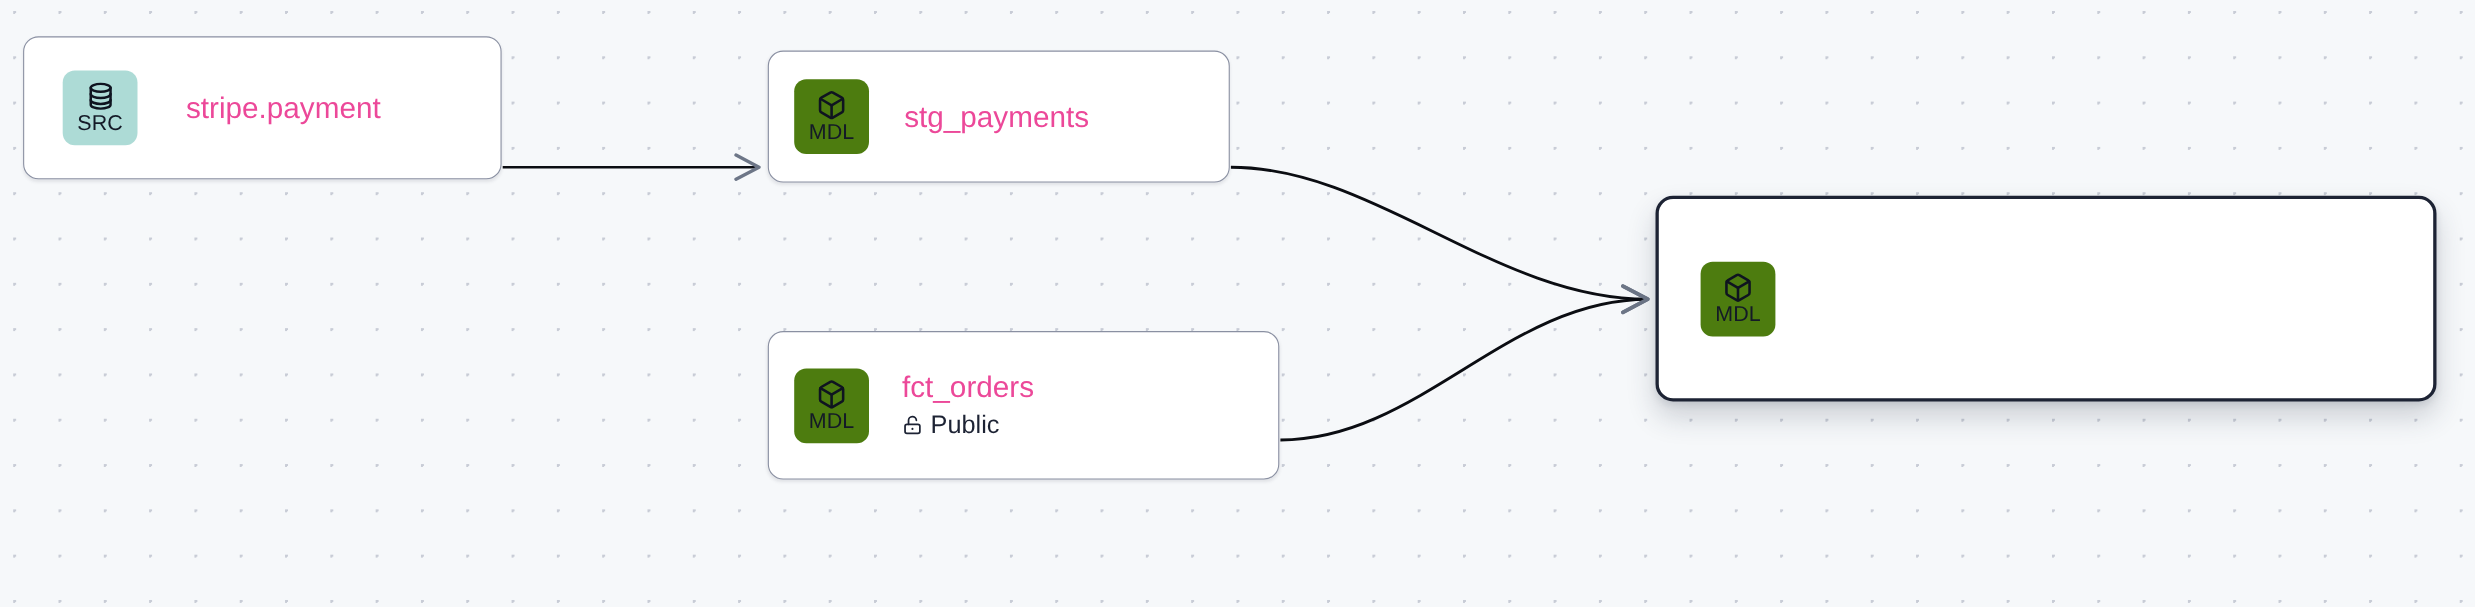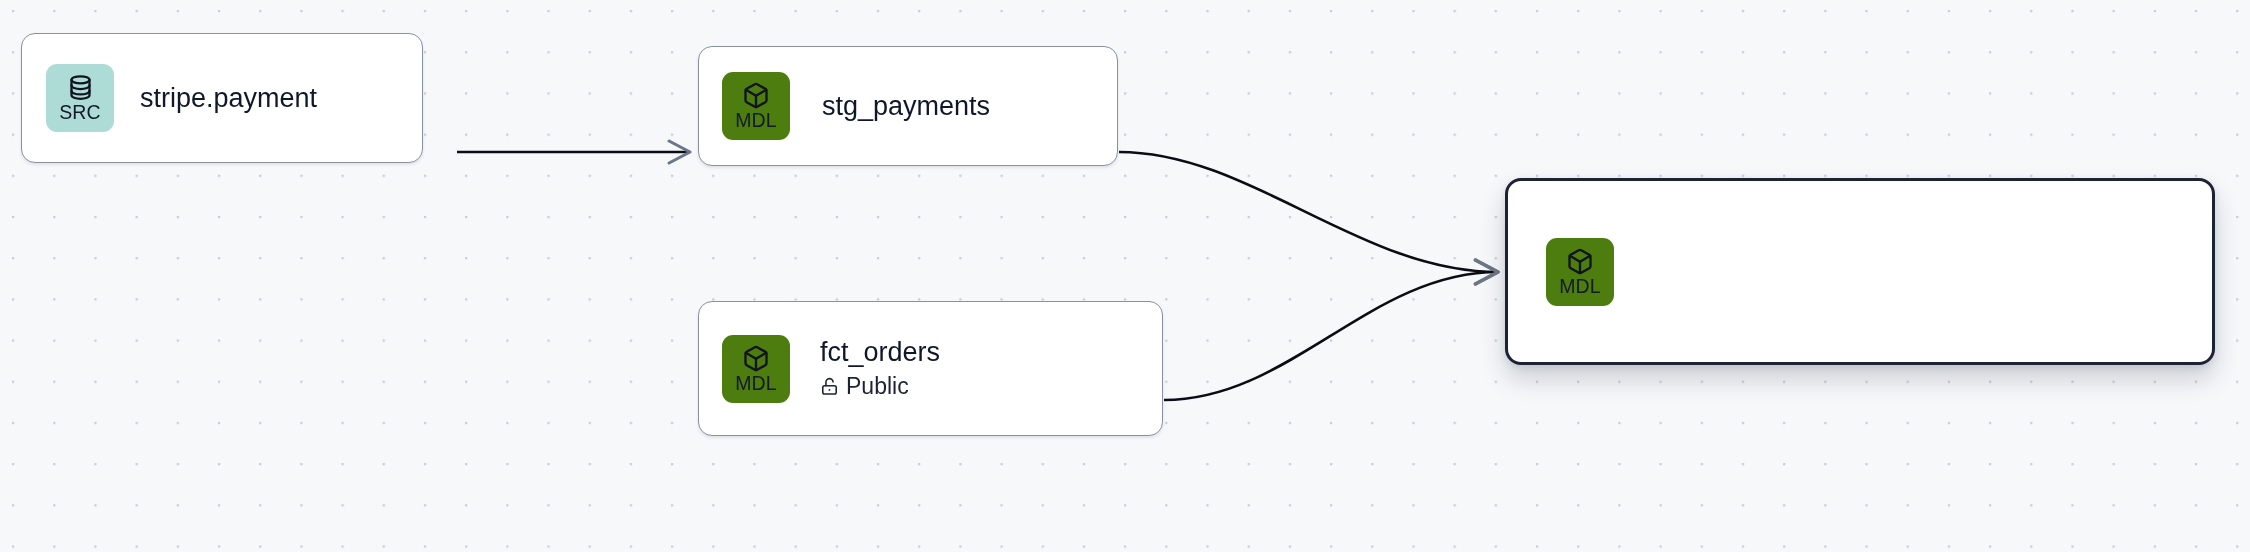--- a/index.html
+++ b/index.html
@@ -86,38 +86,38 @@
   .node-text {
     display: flex;
     flex-direction: column;
     justify-content: center;
     gap: 6px;
   }
 
   .node-title {
     font-size: 27px;
     line-height: 1.14;
-    color: #0f172a;
+    color: #ec4899;
     white-space: nowrap;
     font-family: "Liberation Sans", "DejaVu Sans", sans-serif;
   }
 
   .node-meta {
     display: flex;
     align-items: center;
     gap: 7px;
     font-size: 23px;
     line-height: 1.1;
     color: #1d2334;
     white-space: nowrap;
   }
   .node-meta .glyph { line-height: 0; display: block; }
 
   
-  #node-stripe-payment  { left: 21px;   top: 33px;  width: 402px; height: 130px; padding-left: 24px; gap: 26px; }
+  #node-stripe-payment  { left: 21px;   top: 33px;  width: 435px; height: 130px; padding-left: 35px; gap: 44px; }
   #node-stg-payments    { left: 698px;  top: 46px;  width: 420px; height: 120px; padding-left: 23px; gap: 32px; }
   #node-fct-orders      { left: 698px;  top: 301px; width: 465px; height: 135px; padding-left: 23px; gap: 30px; }
   #node-agg-journey     { left: 1505px; top: 178px; width: 710px; height: 187px; padding-left: 38px; gap: 32px; }
 </style>
 </head>
 <body>
 
 <div id="canvas">
 
   <svg id="edges" viewBox="0 0 2250 552" width="2250" height="552" xmlns="http://www.w3.org/2000/svg">

